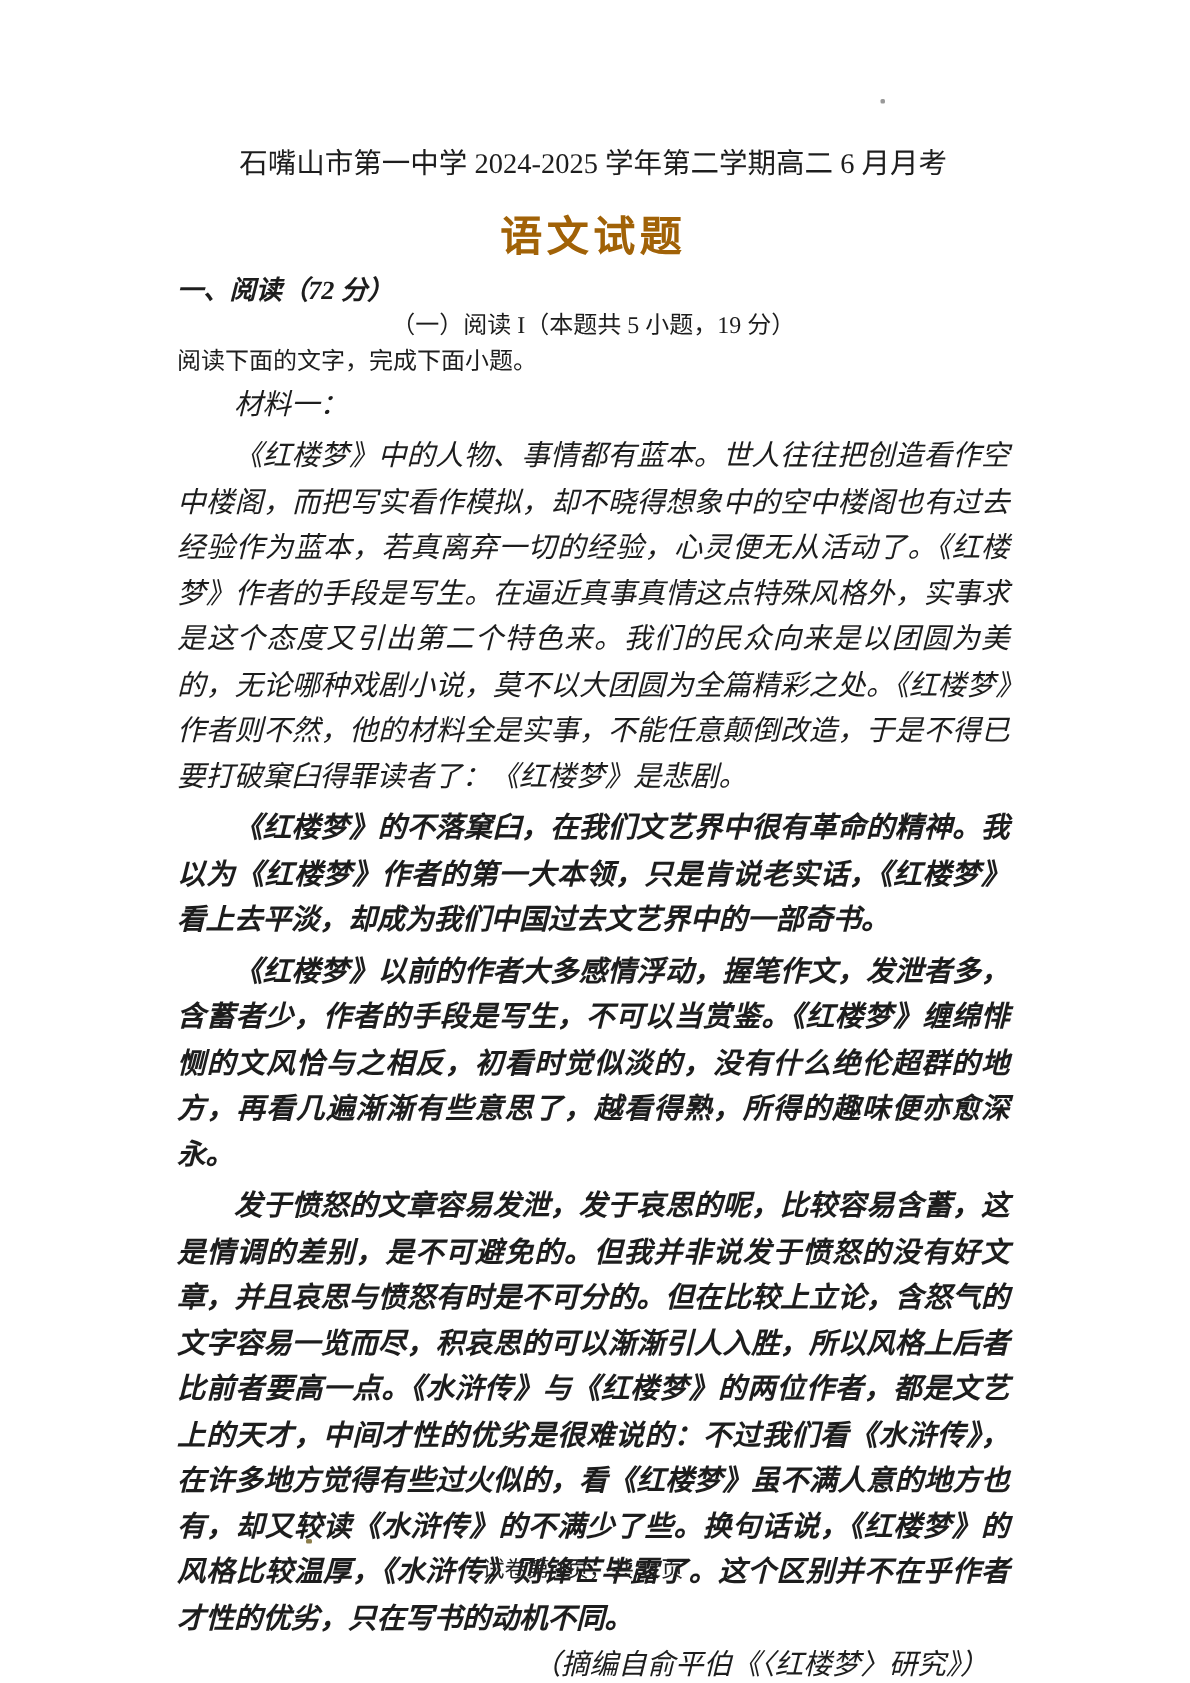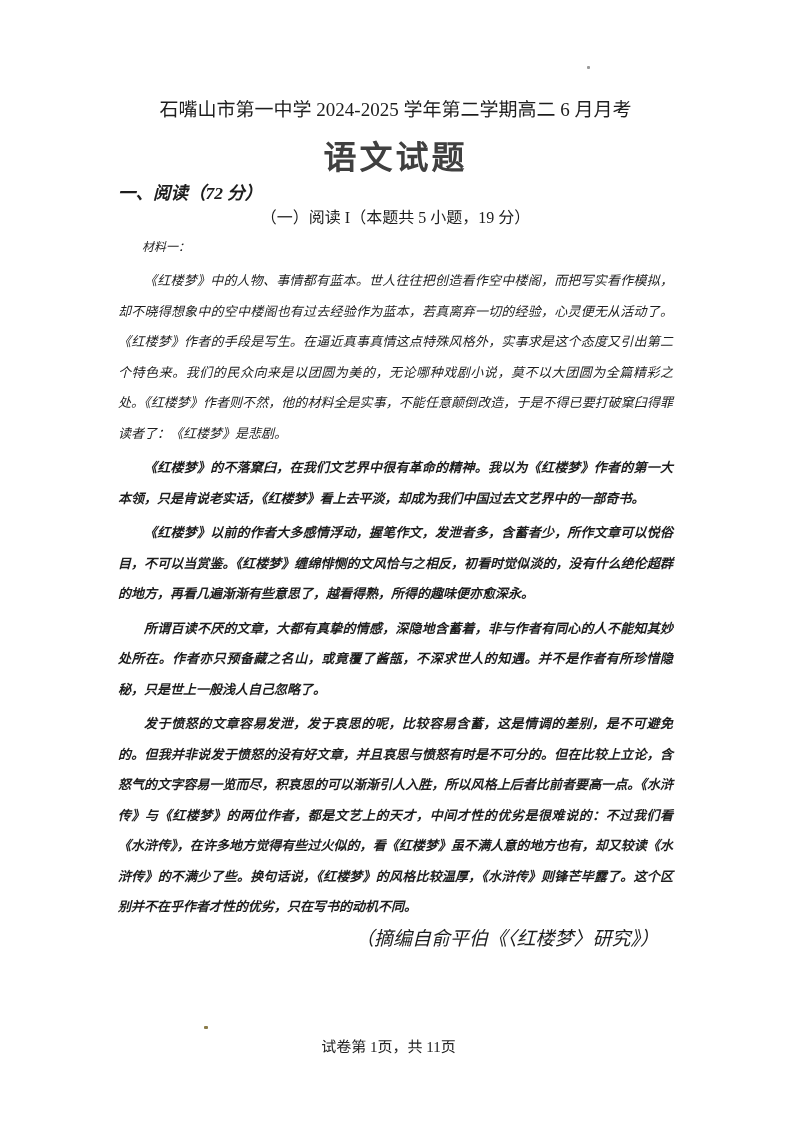--- a/index.html
+++ b/index.html
@@ -22,25 +22,25 @@
     text-align: center;
     font-size: 19px;
     font-weight: normal;
     line-height: 24px;
     white-space: nowrap;
   }
   .exam-title {
     text-align: center;
     font-family: "DejaVu Sans", sans-serif;
     font-weight: 900;
-    font-size: 33px;
+    font-size: 28px;
     line-height: 36px;
     letter-spacing: 3px;
     margin: 18px 0 0 0;
-    color: #404040;
+    color: #a16207;
   }
   .section-heading {
     font-size: 17.5px;
     font-weight: bold;
     line-height: 20px;
     margin: 7px 0 0 0;
     font-style: italic;
   }
   .subsection-heading {
     font-size: 16px;
@@ -50,27 +50,27 @@
   }
   .instruction {
     font-size: 16px;
     line-height: 20px;
     margin: 4px 0 0 0;
   }
   .kai {
     font-style: italic; 
   }
   .material-label {
-    font-size: 12px;
+    font-size: 19px;
     line-height: 20px;
     margin: 9px 0 0 0;
     text-indent: 2em;
   }
   .body-para {
-    font-size: 13px;
+    font-size: 19px;
     line-height: 30.5px;
     text-indent: 2em;
     text-align: justify;
     margin: 9px 0 0 0;
   }
   .body-para + .body-para {
     margin-top: 4px;
     font-weight: bold;
   }
   .attribution {
@@ -120,30 +120,30 @@
   <header>
     <div class="school-header">石嘴山市第一中学 2024-2025 学年第二学期高二 6 月月考</div>
     <h1 class="exam-title">语文试题</h1>
   </header>
 
   <main>
     <h2 class="section-heading">一、阅读（72 分）</h2>
 
     <div class="subsection-heading">（一）阅读 I（本题共 5 小题，19 分）</div>
 
+    <p class="instruction">阅读下面的文字，完成下面小题。</p>
 
     <p class="material-label kai">材料一：</p>
 
     <p class="body-para kai">《红楼梦》中的人物、事情都有蓝本。世人往往把创造看作空中楼阁，而把写实看作模拟，却不晓得想象中的空中楼阁也有过去经验作为蓝本，若真离弃一切的经验，心灵便无从活动了。《红楼梦》作者的手段是写生。在逼近真事真情这点特殊风格外，实事求是这个态度又引出第二个特色来。我们的民众向来是以团圆为美的，无论哪种戏剧小说，莫不以大团圆为全篇精彩之处。《红楼梦》作者则不然，他的材料全是实事，不能任意颠倒改造，于是不得已要打破窠臼得罪读者了：《红楼梦》是悲剧。</p>
 
     <p class="body-para kai">《红楼梦》的不落窠臼，在我们文艺界中很有革命的精神。我以为《红楼梦》作者的第一大本领，只是肯说老实话，《红楼梦》看上去平淡，却成为我们中国过去文艺界中的一部奇书。</p>
 
-    <p class="body-para kai">《红楼梦》以前的作者大多感情浮动，握笔作文，发泄者多，含蓄者少，所作文章可以悦俗目，不可以当赏鉴。《红楼梦》缠绵悱恻的文风恰与之相反，初看时觉似淡的，没有什么绝伦超群的地方，再看几遍渐渐有些意思了，越看得熟，所得的趣味便亦愈深永。</p>
+    <p class="body-para kai">《红楼梦》以前的作者大多感情浮动，握笔作文，发泄者多，含蓄者少，作者的手段是写生，不可以当赏鉴。《红楼梦》缠绵悱恻的文风恰与之相反，初看时觉似淡的，没有什么绝伦超群的地方，再看几遍渐渐有些意思了，越看得熟，所得的趣味便亦愈深永。</p>
 
-    <p class="body-para kai">所谓百读不厌的文章，大都有真挚的情感，深隐地含蓄着，非与作者有同心的人不能知其妙处所在。作者亦只预备藏之名山，或竟覆了酱瓿，不深求世人的知遇。并不是作者有所珍惜隐秘，只是世上一般浅人自己忽略了。</p>
 
     <p class="body-para kai">发于愤怒的文章容易发泄，发于哀思的呢，比较容易含蓄，这是情调的差别，是不可避免的。但我并非说发于愤怒的没有好文章，并且哀思与愤怒有时是不可分的。但在比较上立论，含怒气的文字容易一览而尽，积哀思的可以渐渐引人入胜，所以风格上后者比前者要高一点。《水浒传》与《红楼梦》的两位作者，都是文艺上的天才，中间才性的优劣是很难说的：不过我们看《水浒传》，在许多地方觉得有些过火似的，看《红楼梦》虽不满人意的地方也有，却又较读《水浒传》的不满少了些。换句话说，《红楼梦》的风格比较温厚，《水浒传》则锋芒毕露了。这个区别并不在乎作者才性的优劣，只在写书的动机不同。</p>
 
     <p class="attribution kai">（摘编自俞平伯《〈红楼梦〉研究》）</p>
   </main>
 
   <div class="speck speck-bottom-left"></div>
 
   <footer class="page-footer">试卷第 1页，共 11页</footer>
 

